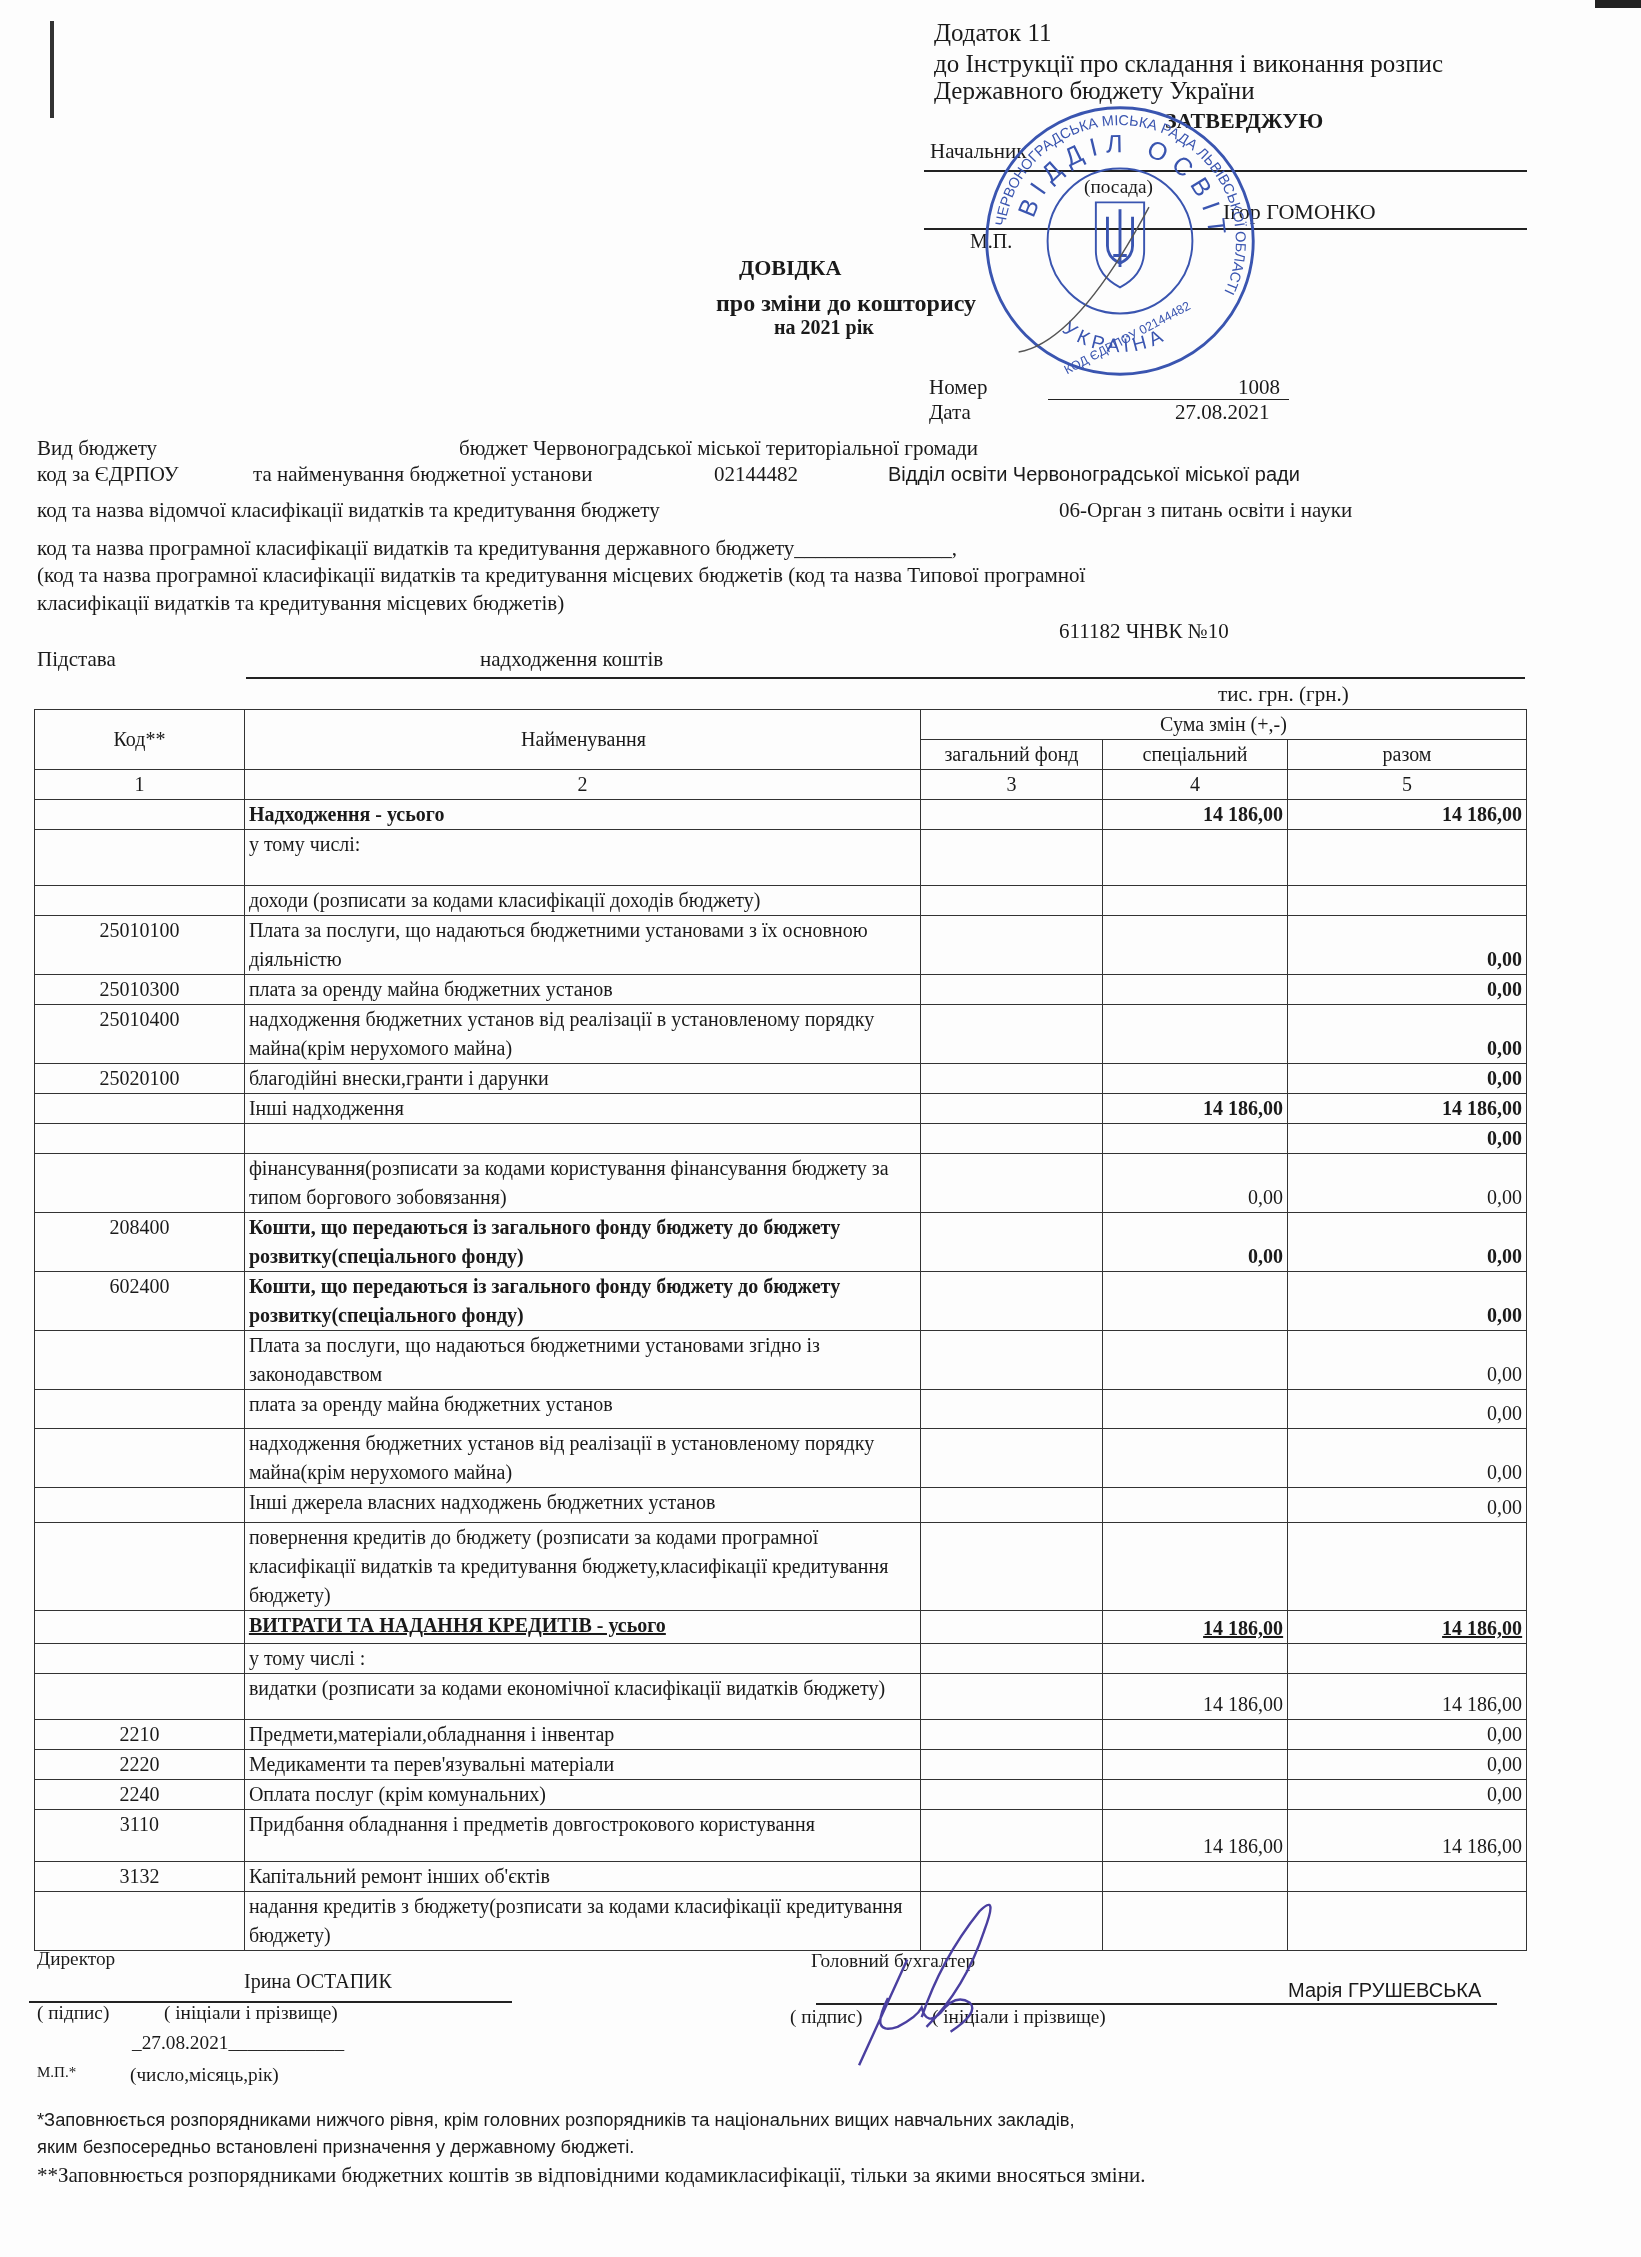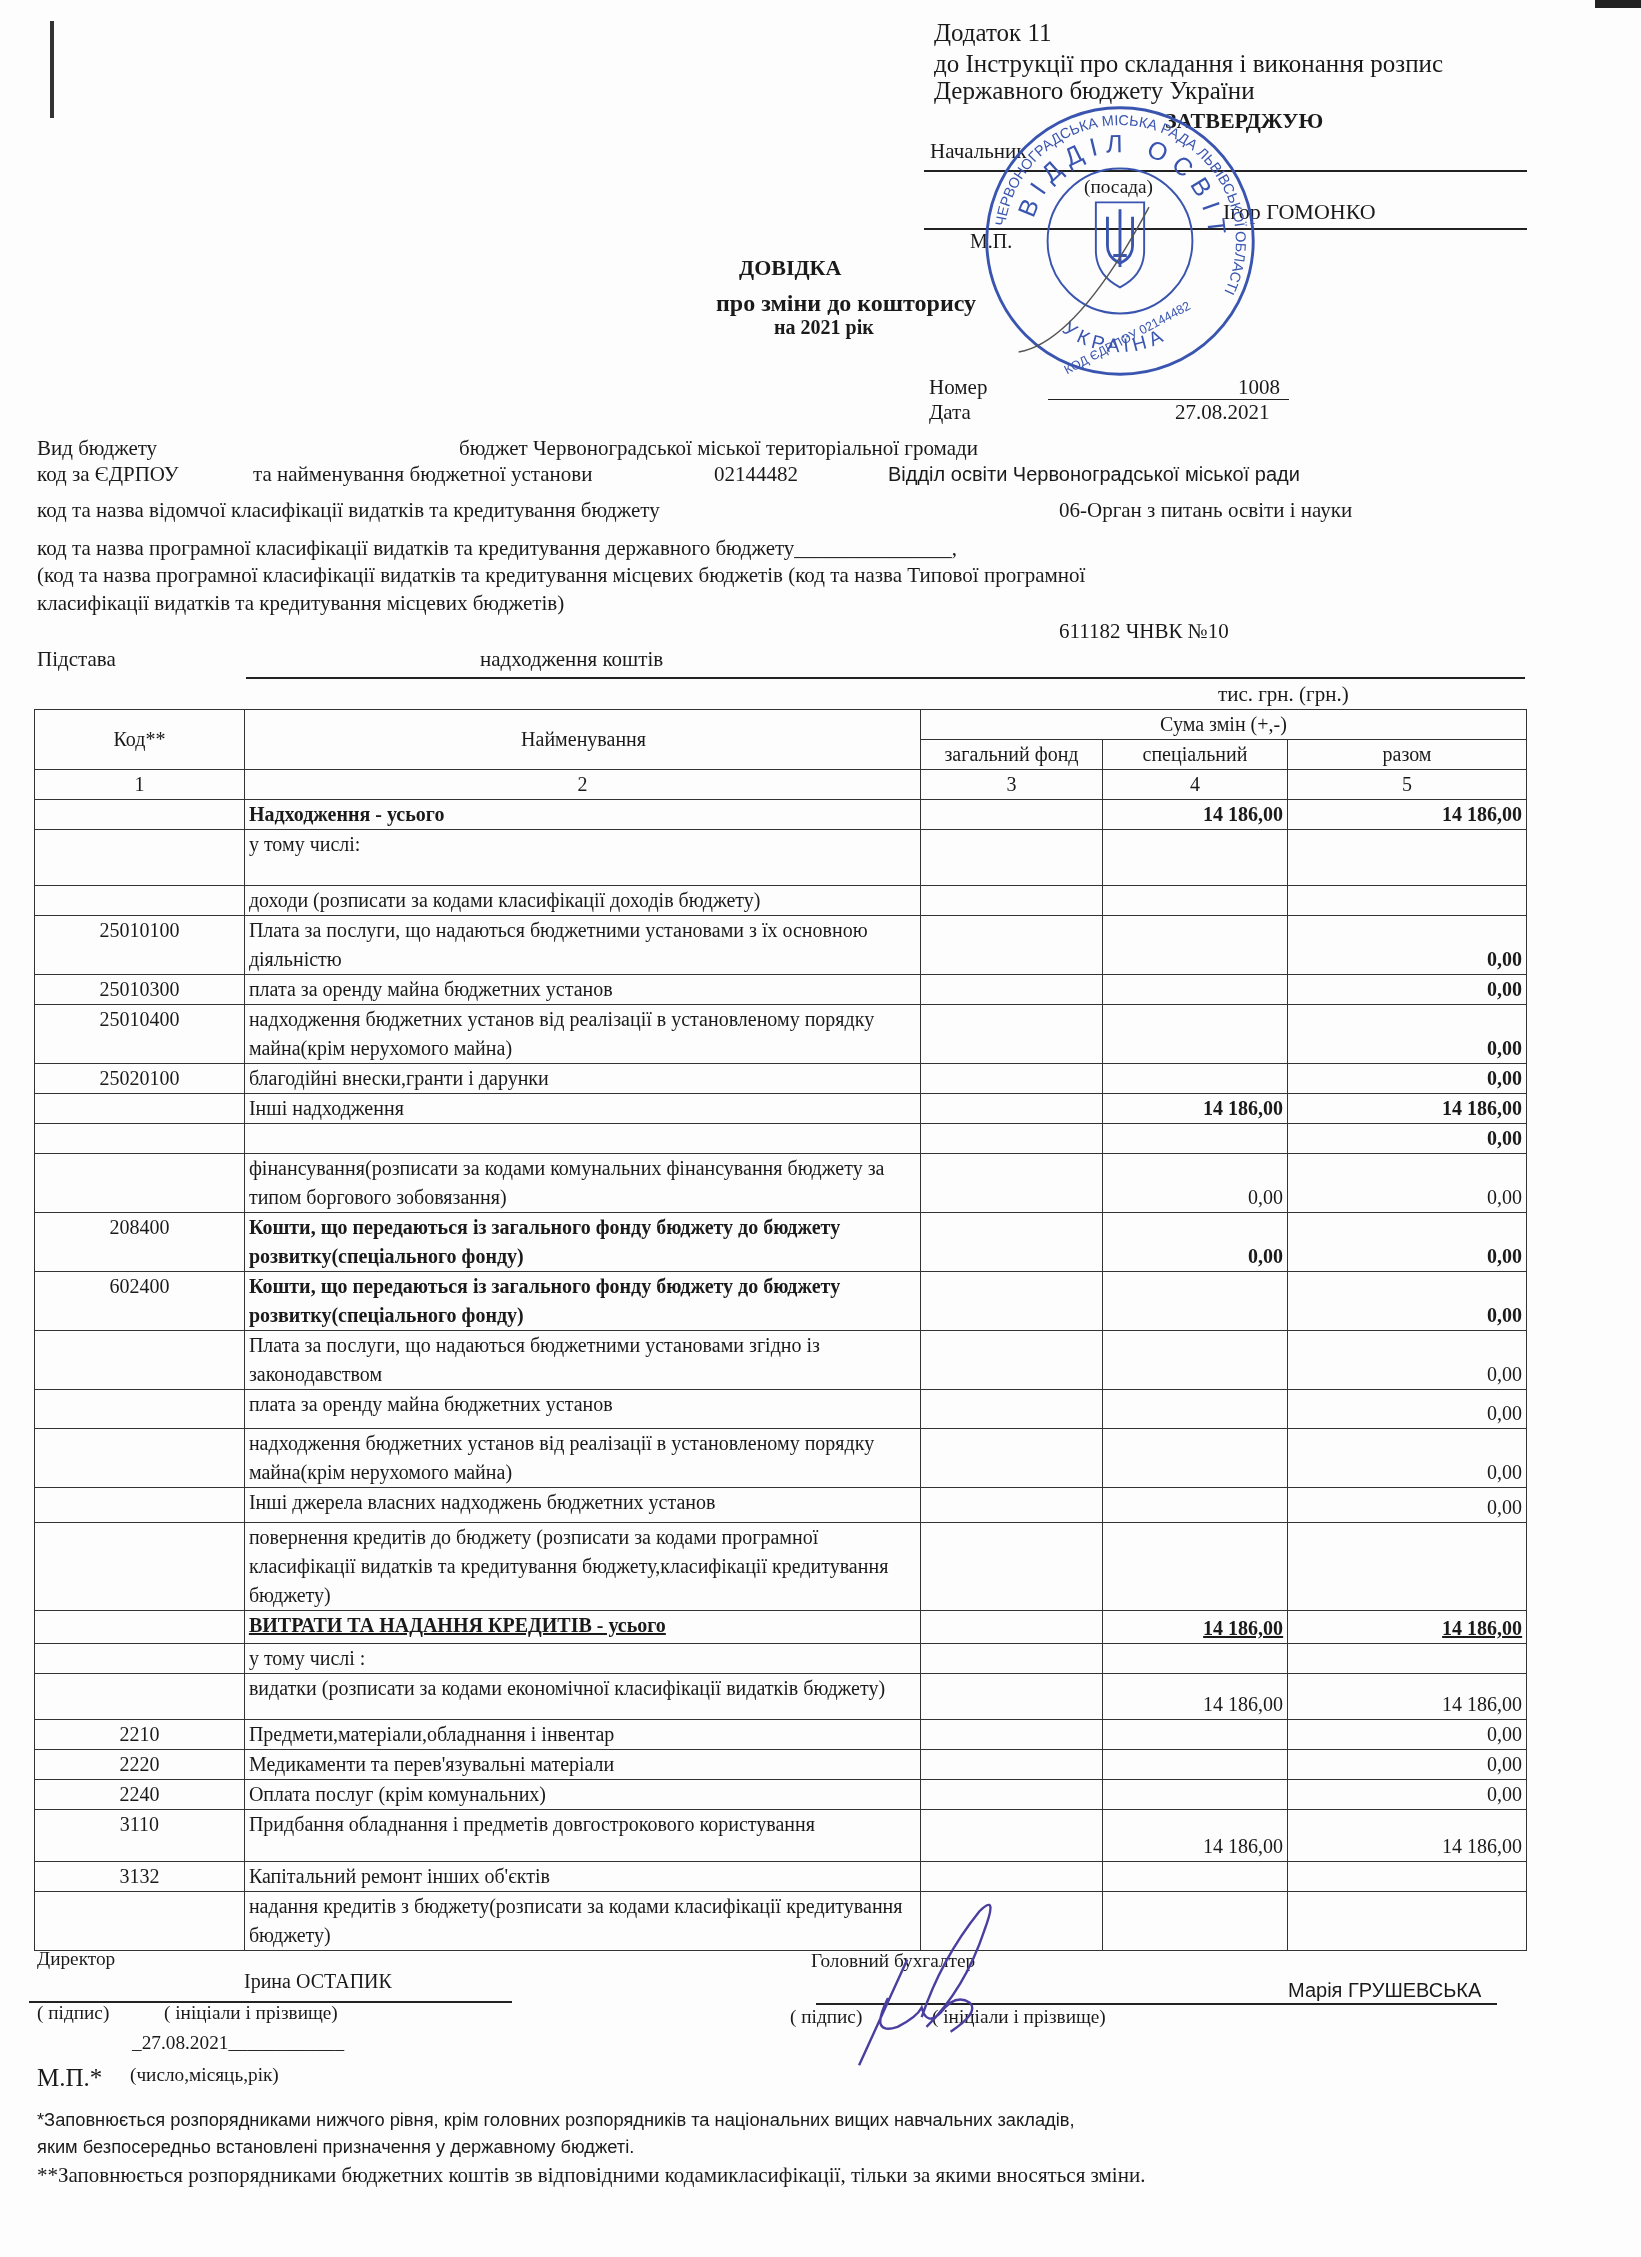--- a/index.html
+++ b/index.html
@@ -189,21 +189,21 @@
       </tr>
       <tr style="height: 25px;">
         <td class="code"></td>
         <td style="white-space: normal;"></td>
         <td class="num b"></td>
         <td class="num b"></td>
         <td class="num b">0,00</td>
       </tr>
       <tr style="height: 56px;">
         <td class="code"></td>
-        <td style="white-space: normal;">фінансування(розписати за кодами комунальних фінансування бюджету за типом боргового зобовязання)</td>
+        <td style="white-space: normal;">фінансування(розписати за кодами користування фінансування бюджету за типом боргового зобовязання)</td>
         <td class="num"></td>
         <td class="num">0,00</td>
         <td class="num">0,00</td>
       </tr>
       <tr style="height: 56px;">
         <td class="code">208400</td>
         <td class="b" style="white-space: normal;">Кошти, що передаються із загального фонду бюджету до бюджету розвитку(спеціального фонду)</td>
         <td class="num b"></td>
         <td class="num b">0,00</td>
         <td class="num b">0,00</td>
@@ -315,21 +315,21 @@
       </tr>
     </tbody>
 </table>
 
 <div class="abs" style="left:37px;top:1948px;font-size:19.3px;">Директор</div>
 <div class="abs" style="left:244px;top:1970px;font-size:20px;">Ірина ОСТАПИК</div>
 <div class="hline" style="left:29px;top:2001px;width:483px;"></div>
 <div class="abs" style="left:37px;top:2002px;font-size:19.3px;">( підпис)</div>
 <div class="abs" style="left:164px;top:2002px;font-size:19.3px;">( ініціали і прізвище)</div>
 <div class="abs" style="left:132px;top:2032px;font-size:19.3px;">_27.08.2021____________</div>
-<div class="abs" style="left:37px;top:2064px;font-size:25px;">М.П.*</div>
+<div class="abs" style="left:37px;top:2064px;font-size:15px;">М.П.*</div>
 <div class="abs" style="left:130px;top:2064px;font-size:19.3px;">(число,місяць,рік)</div>
 
 <div class="abs" style="left:811px;top:1950px;font-size:19.3px;">Головний     бухгалтер</div>
 <div class="abs sans" style="left:1288px;top:1979px;font-size:20px;">Марія ГРУШЕВСЬКА</div>
 <div class="hline" style="left:816px;top:2003px;width:681px;"></div>
 <div class="abs" style="left:790px;top:2006px;font-size:19.3px;">( підпис)</div>
 <div class="abs" style="left:932px;top:2006px;font-size:19.3px;">( ініціали і прізвище)</div>
 <svg class="sig" style="left:830px;top:1892px;" width="193" height="183" viewBox="0 0 200 190">
   <path d="M30 180 L80 70 M 60 110 q-20 40 10 30 q20 -10 25 -20 q5 20 20 5 q15 -20 30 -10 q10 10 -20 30 M 95 130 q 20 -60 60 -110 q 20 -20 5 20 q -20 60 -60 100" fill="none" stroke="#4a3fa0" stroke-width="2.5"></path>
 </svg>

